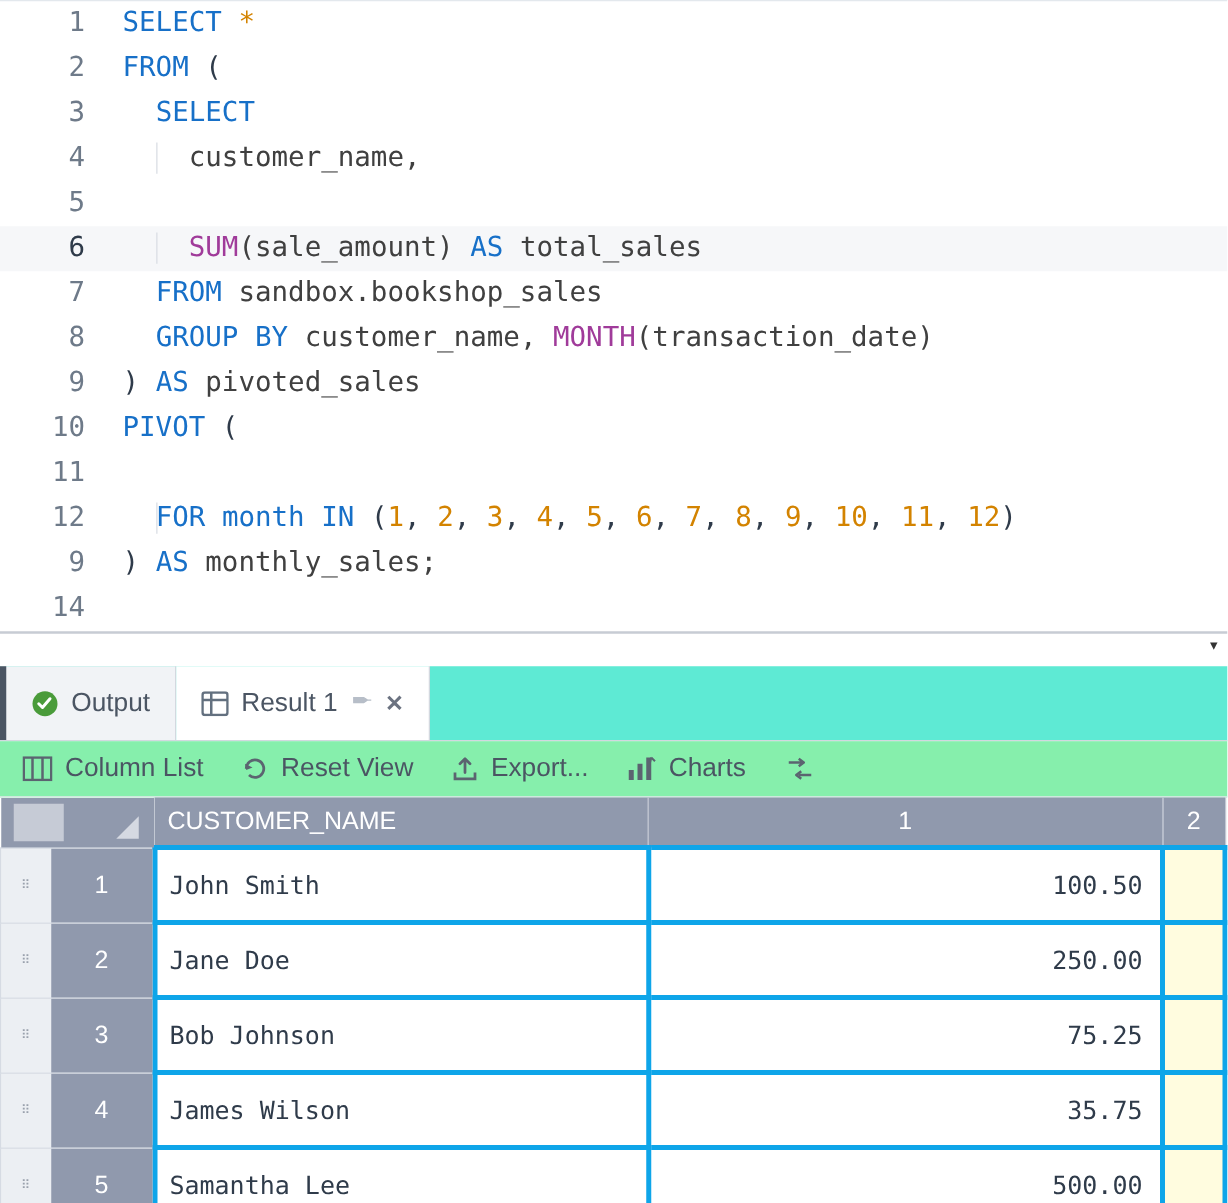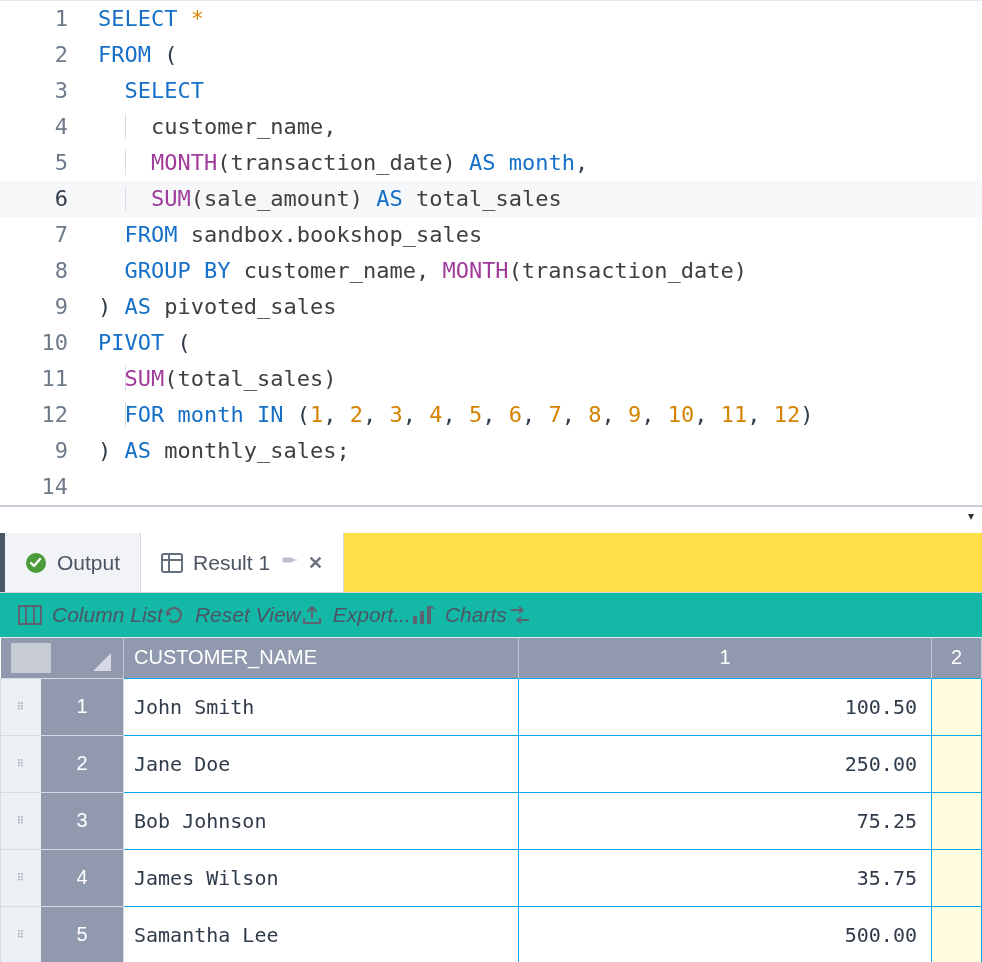--- a/index.html
+++ b/index.html
@@ -68,21 +68,21 @@
     font-size: 12px;
     color: #333;
     padding: 2px 8px;
     cursor: pointer;
   }
 
   
   .tabs {
     display: flex;
     align-items: stretch;
-    background: #fde047;
+    background: #5eead4;
     border-bottom: 1px solid #d3d8df;
     height: 60px;
   }
   .tab {
     display: flex;
     align-items: center;
     gap: 10px;
     padding: 0 20px;
     font-size: 21px;
     color: #4b5563;
@@ -97,26 +97,26 @@
   .tab.result {
     background: #ffffff;
   }
   .tab .pin { color: #a9b0ba; font-size: 18px; }
   .tab .close { color: #6b7280; font-size: 18px; font-weight: bold; cursor: pointer; }
 
   
   .toolbar {
     display: flex;
     align-items: center;
+    gap: 30px;
     padding: 10px 18px;
     font-size: 21px;
     color: #4b5563;
-    background: #14b8a6;
+    background: #86efac;
     border-bottom: 1px solid #e3e8ed;
-    font-style: italic;
   }
   .tool {
     display: flex;
     align-items: center;
     gap: 10px;
     cursor: pointer;
   }
   .tool svg { display: block; }
 
   
@@ -159,21 +159,21 @@
     content:"";
     position:absolute;
     right:2px;
     bottom:2px;
     width:0;height:0;
     border-left:18px solid transparent;
     border-bottom:18px solid #d5d9e2;
   }
 
   .result-table tbody td {
-    border: 1px solid #0ea5e9;
+    border: 4px solid #0ea5e9;
     padding: 16px 10px;
     height: 36px;
     color: #2f3b4a;
   }
   .result-table tbody td.rn-cell {
     width: 123px;
     padding: 0;
     background: #eceff3;
     border: 1px solid #d6dbe3;
   }
@@ -220,27 +220,27 @@
   .result-table thead th.cust-head { width: 395px; }
 </style>
 </head>
 <body>
 
 <div class="editor" id="editor">
     <div class="editor-line"><div class="gutter">1</div><div class="code"><span class="tk-kw">SELECT</span><span class="tk-pn"> </span><span class="tk-star">*</span></div></div>
     <div class="editor-line"><div class="gutter">2</div><div class="code"><span class="tk-kw">FROM</span><span class="tk-pn"> (</span></div></div>
     <div class="editor-line"><div class="gutter">3</div><div class="code"><span>  </span><span class="tk-kw">SELECT</span></div></div>
     <div class="editor-line"><div class="gutter">4</div><div class="code"><span>  </span><span class="vbar"><span class="tk-id">  customer_name,</span></span></div></div>
-    <div class="editor-line"><div class="gutter">5</div><div class="code"><span>  </span><span class="vbar"><span class="tk-pn">  </span><span class="tk-fn">MONTH</span><span class="tk-id">(transaction_date) </span><span class="tk-kw">AS</span><span class="tk-pn"> </span><span class="tk-kw">month</span><span class="tk-pn">,</span></span></div></div>
+    <div class="editor-line"><div class="gutter">5</div><div class="code"><span>  </span></div></div>
     <div class="editor-line current"><div class="gutter">6</div><div class="code"><span>  </span><span class="vbar"><span class="tk-pn">  </span><span class="tk-fn">SUM</span><span class="tk-id">(sale_amount) </span><span class="tk-kw">AS</span><span class="tk-id"> total_sales</span></span></div></div>
     <div class="editor-line"><div class="gutter">7</div><div class="code"><span>  </span><span class="tk-kw">FROM</span><span class="tk-id"> sandbox.bookshop_sales</span></div></div>
     <div class="editor-line"><div class="gutter">8</div><div class="code"><span>  </span><span class="tk-kw">GROUP BY</span><span class="tk-id"> customer_name, </span><span class="tk-fn">MONTH</span><span class="tk-id">(transaction_date)</span></div></div>
     <div class="editor-line"><div class="gutter">9</div><div class="code"><span class="tk-pn">) </span><span class="tk-kw">AS</span><span class="tk-id"> pivoted_sales</span></div></div>
     <div class="editor-line"><div class="gutter">10</div><div class="code"><span class="tk-kw">PIVOT</span><span class="tk-pn"> (</span></div></div>
-    <div class="editor-line"><div class="gutter">11</div><div class="code"><span>  </span><span class="vbar"><span class="tk-fn">SUM</span><span class="tk-id">(total_sales)</span></span></div></div>
+    <div class="editor-line"><div class="gutter">11</div><div class="code"><span>  </span></div></div>
     <div class="editor-line"><div class="gutter">12</div><div class="code"><span>  </span><span class="vbar"><span class="tk-kw">FOR</span><span class="tk-pn"> </span><span class="tk-kw">month</span><span class="tk-pn"> </span><span class="tk-kw">IN</span><span class="tk-pn"> (</span><span class="tk-num">1</span><span class="tk-pn">, </span><span class="tk-num">2</span><span class="tk-pn">, </span><span class="tk-num">3</span><span class="tk-pn">, </span><span class="tk-num">4</span><span class="tk-pn">, </span><span class="tk-num">5</span><span class="tk-pn">, </span><span class="tk-num">6</span><span class="tk-pn">, </span><span class="tk-num">7</span><span class="tk-pn">, </span><span class="tk-num">8</span><span class="tk-pn">, </span><span class="tk-num">9</span><span class="tk-pn">, </span><span class="tk-num">10</span><span class="tk-pn">, </span><span class="tk-num">11</span><span class="tk-pn">, </span><span class="tk-num">12</span><span class="tk-pn">)</span></span></div></div>
     <div class="editor-line"><div class="gutter">9</div><div class="code"><span class="tk-pn">) </span><span class="tk-kw">AS</span><span class="tk-id"> monthly_sales;</span></div></div>
     <div class="editor-line"><div class="gutter">14</div><div class="code"></div></div>
   </div>
 
 <div class="panel-divider">
   <span class="chev">▾</span>
 </div>
 
 <div class="tabs">

